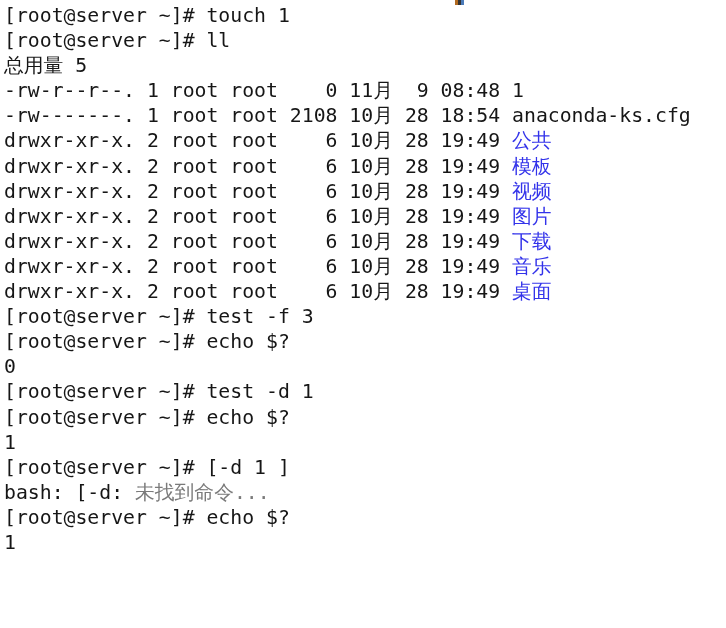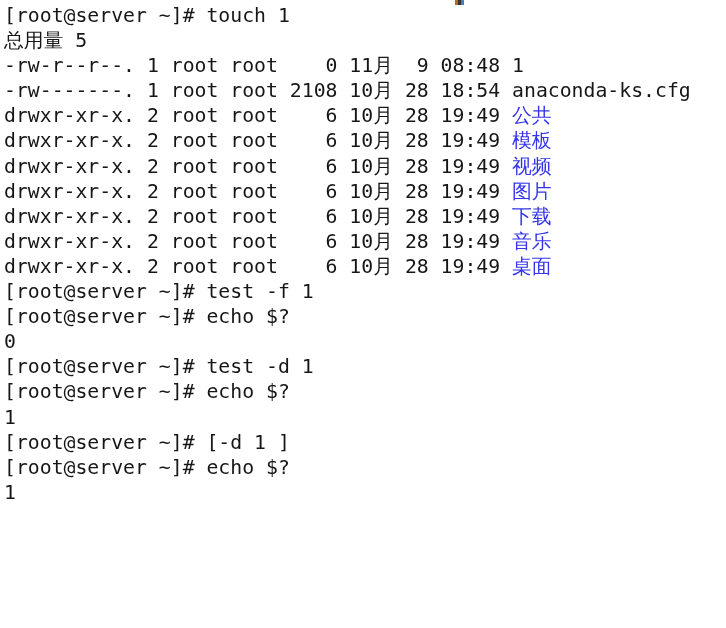--- a/index.html
+++ b/index.html
@@ -51,33 +51,35 @@
 <body style="--bg: #ffffff; --fg: #161616; --dir: #3333ea; --muted: #7a7a7a;">
 
 <div class="terminal">
   <div class="top-fragment">
       <span style="background: rgb(178, 106, 31);"></span>
       <span style="background: rgb(51, 51, 51);"></span>
       <span style="background: rgb(74, 122, 184);"></span>
     </div>
   <div id="terminal-lines">
       <div class="line"><span>[root@server ~]# touch 1</span></div>
+      <div class="line"><span>[root@server ~]# ll</span></div>
       <div class="line"><span>总用量 5</span></div>
       <div class="line"><span>-rw-r--r--. 1 root root    0 11月  9 08:48 1</span></div>
       <div class="line"><span>-rw-------. 1 root root 2108 10月 28 18:54 anaconda-ks.cfg</span></div>
       <div class="line"><span>drwxr-xr-x. 2 root root    6 10月 28 19:49 </span><span class="seg-dir">公共</span></div>
       <div class="line"><span>drwxr-xr-x. 2 root root    6 10月 28 19:49 </span><span class="seg-dir">模板</span></div>
       <div class="line"><span>drwxr-xr-x. 2 root root    6 10月 28 19:49 </span><span class="seg-dir">视频</span></div>
       <div class="line"><span>drwxr-xr-x. 2 root root    6 10月 28 19:49 </span><span class="seg-dir">图片</span></div>
       <div class="line"><span>drwxr-xr-x. 2 root root    6 10月 28 19:49 </span><span class="seg-dir">下载</span></div>
       <div class="line"><span>drwxr-xr-x. 2 root root    6 10月 28 19:49 </span><span class="seg-dir">音乐</span></div>
       <div class="line"><span>drwxr-xr-x. 2 root root    6 10月 28 19:49 </span><span class="seg-dir">桌面</span></div>
-      <div class="line"><span>[root@server ~]# test -f 1</span></div>
+      <div class="line"><span>[root@server ~]# test -f 3</span></div>
       <div class="line"><span>[root@server ~]# echo $?</span></div>
       <div class="line"><span>0</span></div>
       <div class="line"><span>[root@server ~]# test -d 1</span></div>
       <div class="line"><span>[root@server ~]# echo $?</span></div>
       <div class="line"><span>1</span></div>
       <div class="line"><span>[root@server ~]# [-d 1 ]</span></div>
+      <div class="line"><span>bash: [-d: </span><span class="seg-muted">未找到命令...</span></div>
       <div class="line"><span>[root@server ~]# echo $?</span></div>
       <div class="line"><span>1</span></div>
     </div>
 </div>
 
 </body></html>

